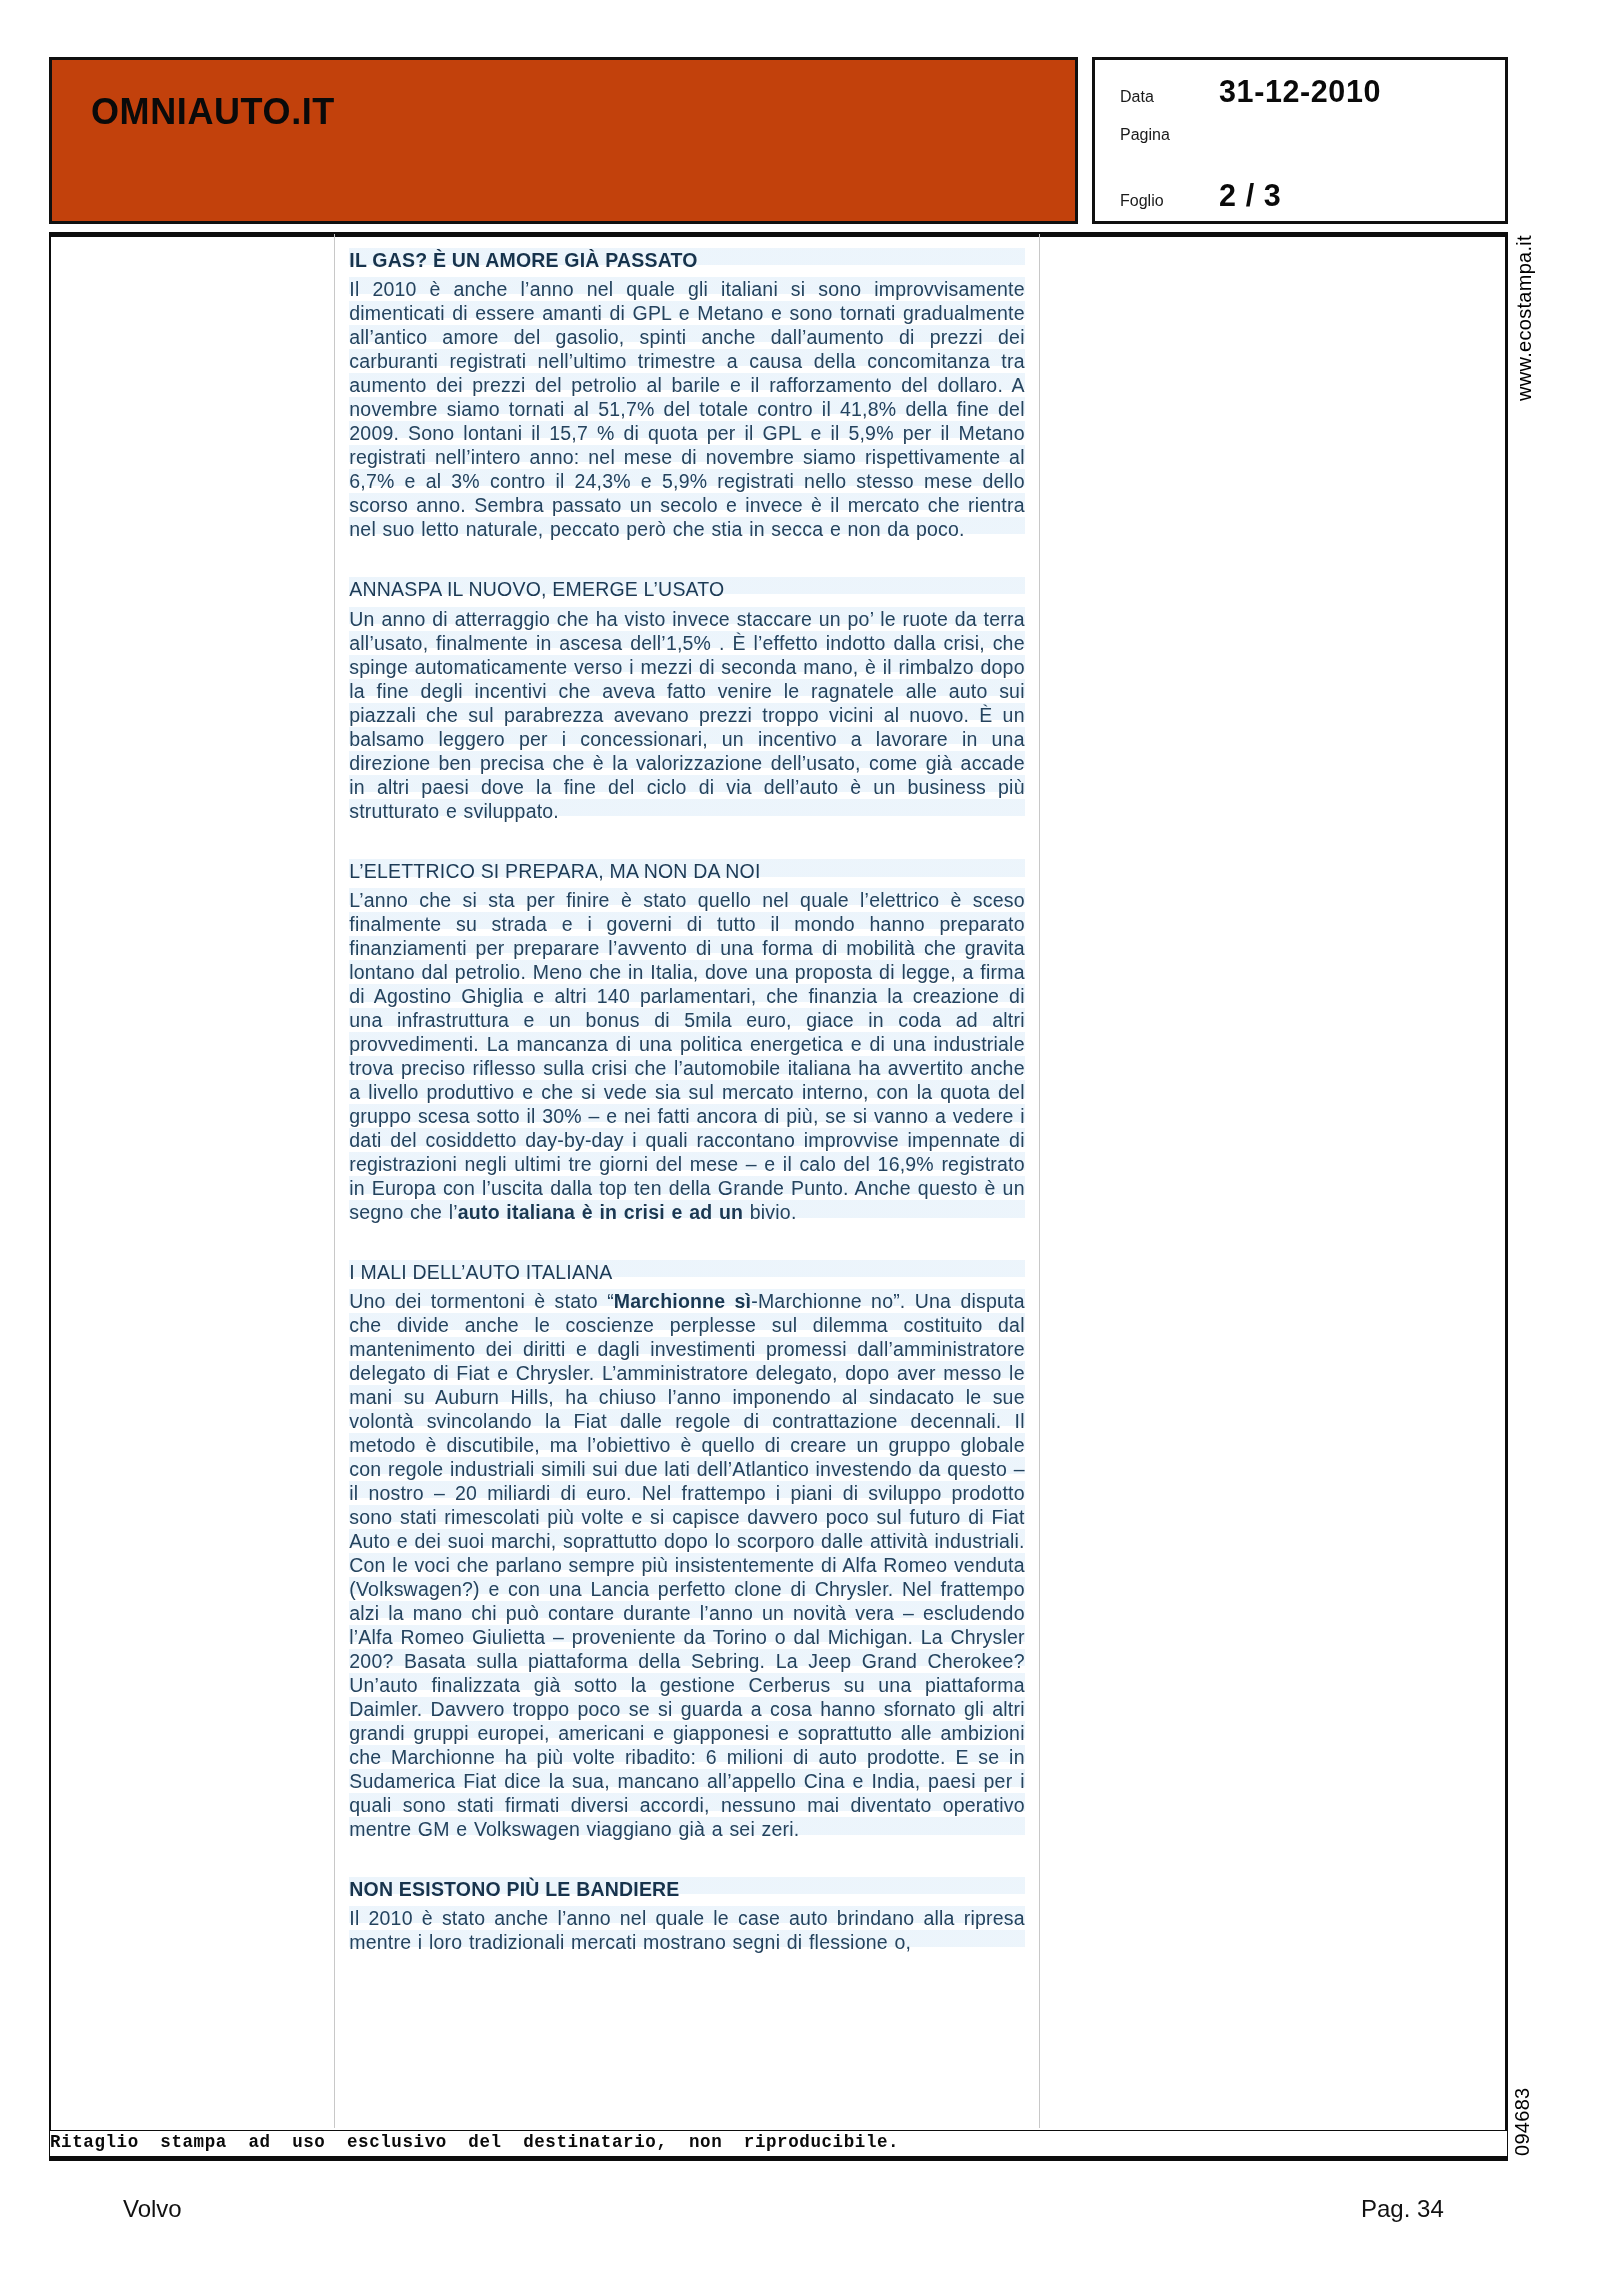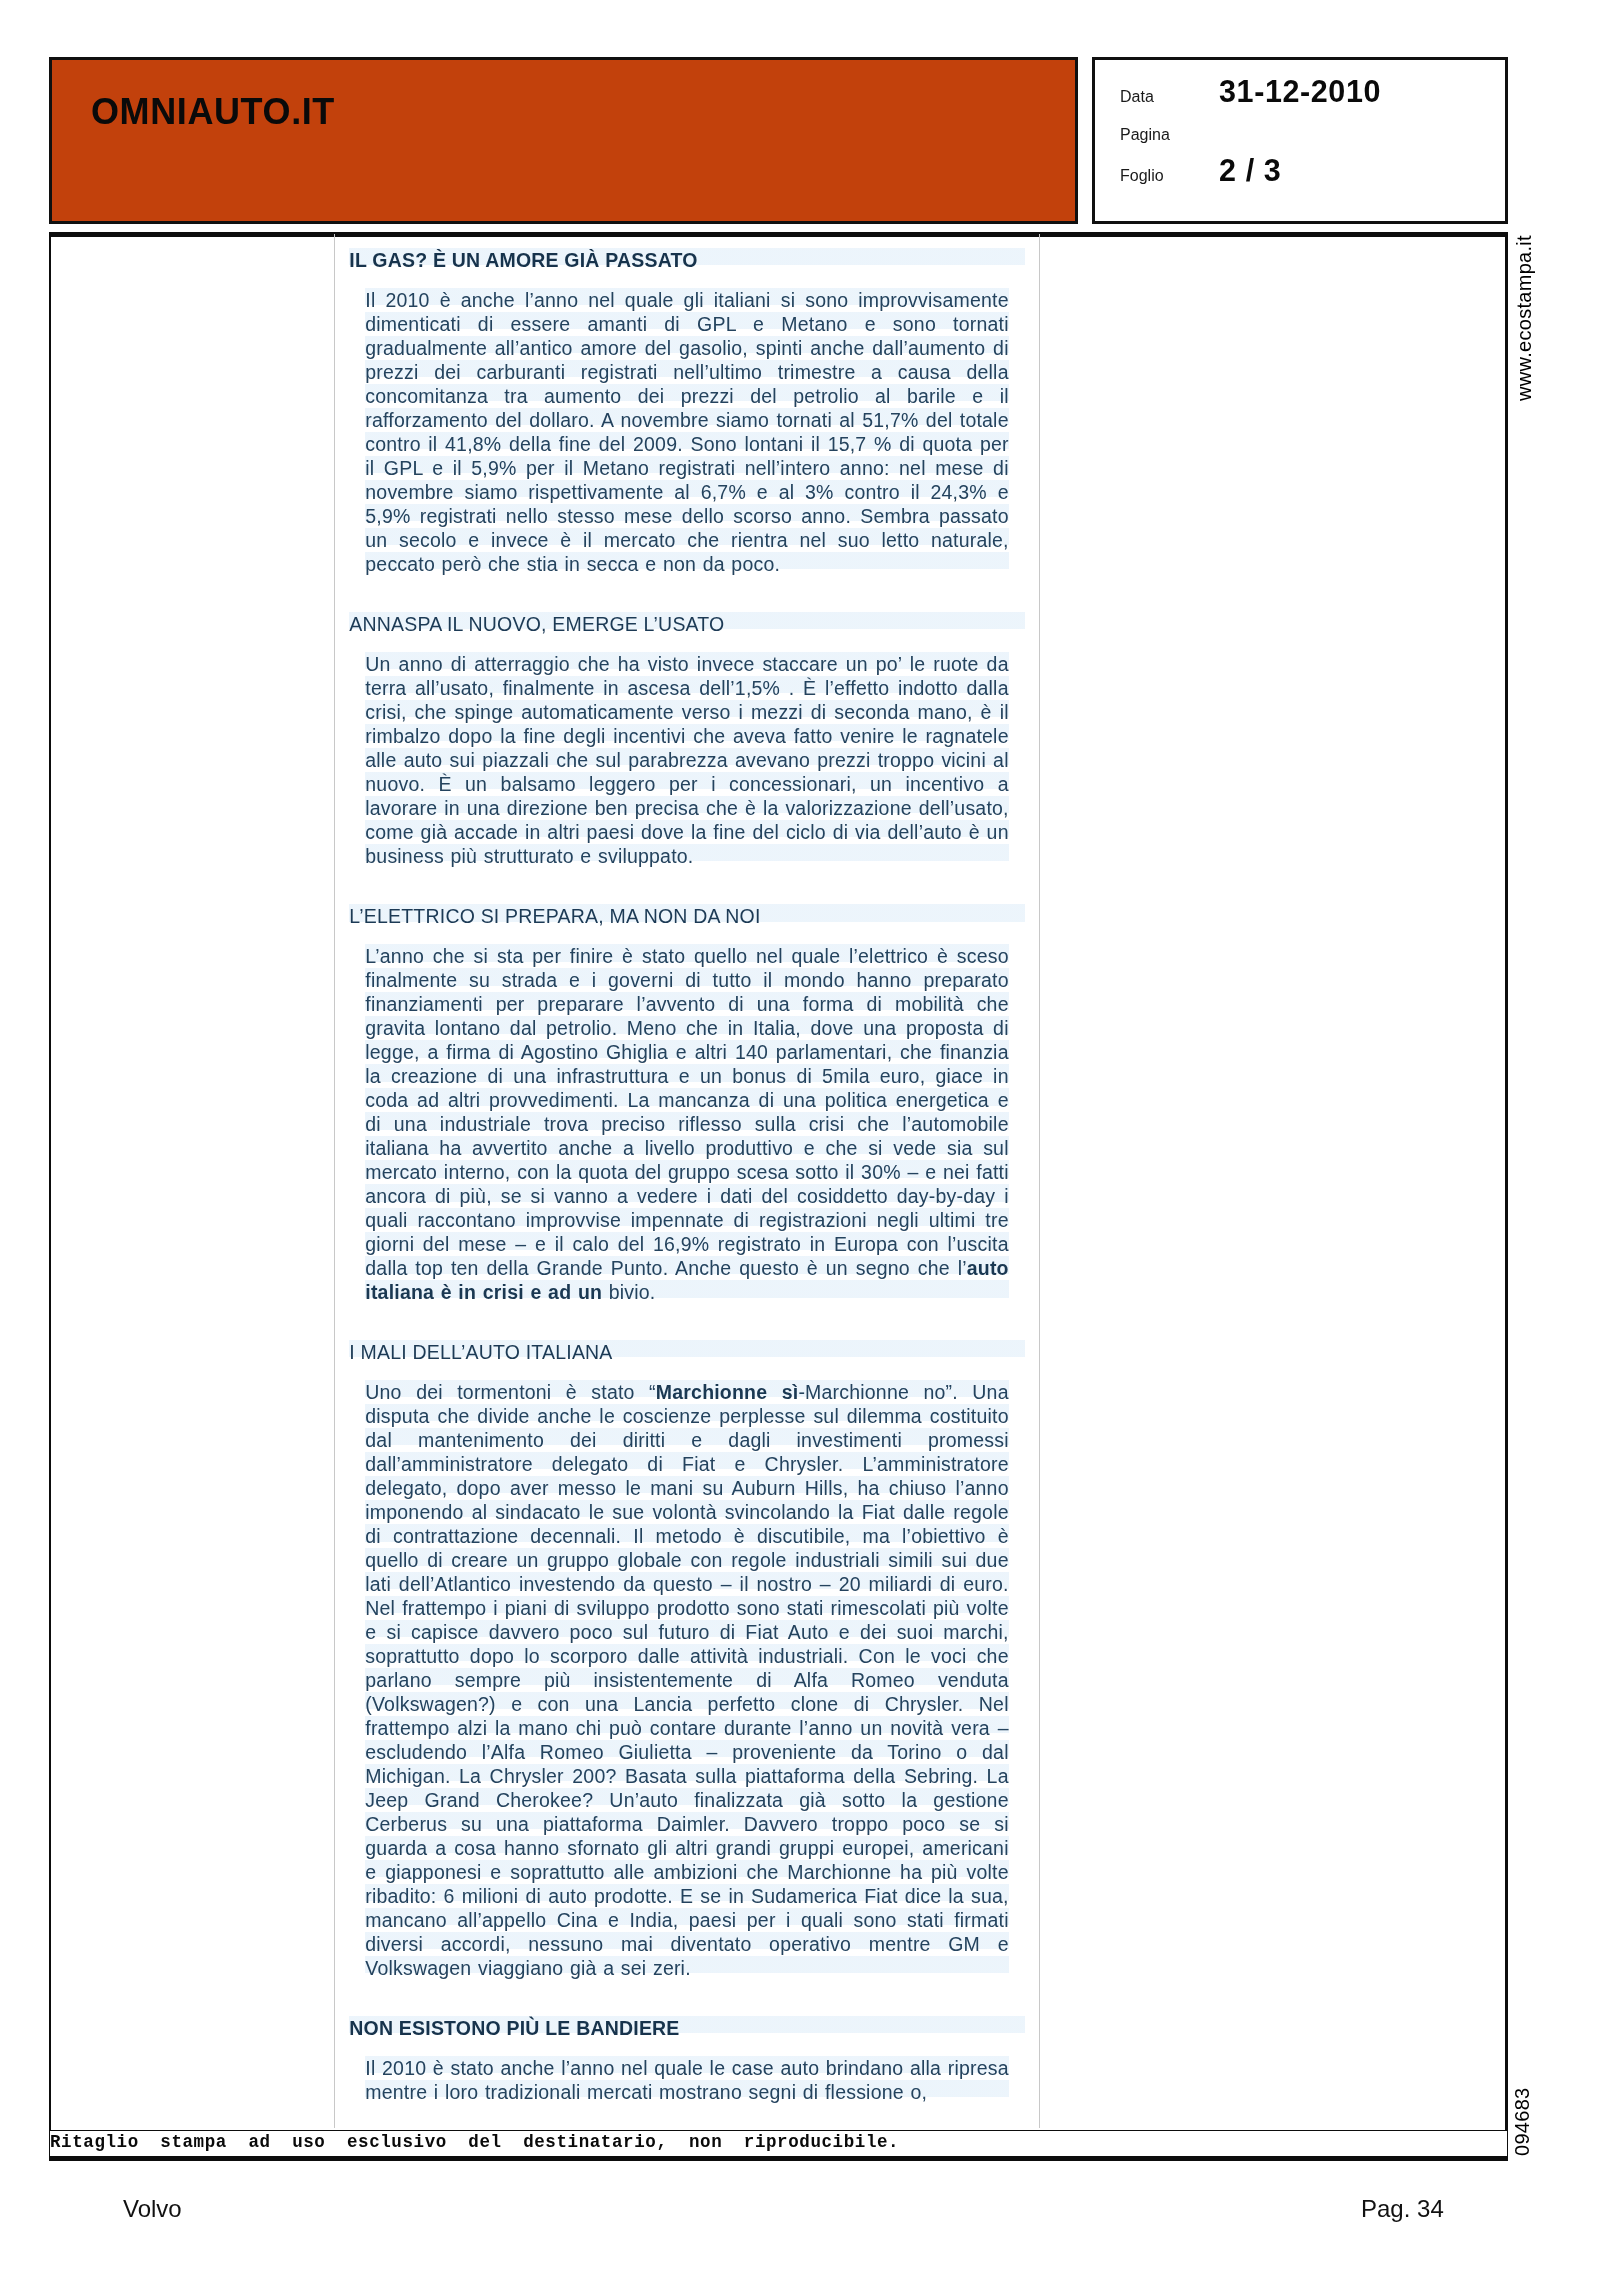--- a/index.html
+++ b/index.html
@@ -41,21 +41,21 @@
     background: #ffffff;
   }
   .meta-row {
     position: absolute;
     left: 25px;
     display: flex;
     align-items: baseline;
   }
   .meta-row.r1 { top: 14.3px; }
   .meta-row.r2 { top: 66px; }
-  .meta-row.r3 { top: 93px; }
+  .meta-row.r3 { top: 118px; }
   .meta-label {
     width: 99px;
     font-size: 16px;
     color: #1a1a1a;
   }
   .meta-value {
     font-size: 30.5px;
     font-weight: 700;
     color: #0a0a0a;
     letter-spacing: 0.6px;
@@ -87,21 +87,21 @@
     line-height: 24px;
     letter-spacing: 0.2px;
     color: #1c3a55;
     margin: 0 0 5.2px 0;
     background-image: repeating-linear-gradient(180deg,
       rgba(206,228,246,0.38) 0px, rgba(206,228,246,0.38) 17.5px,
       rgba(255,255,255,0) 17.5px, rgba(255,255,255,0) 24px);
   }
   .heading.bold { font-weight: 700; color: #17334c; }
   .body-par {
-    margin: 16px;
+    margin: 0;
     font-size: 19.5px;
     line-height: 24px;
     letter-spacing: 0.2px;
     word-spacing: 1px;
     text-align: justify;
     color: #24435e;
     background-image: repeating-linear-gradient(180deg,
       rgba(206,228,246,0.38) 0px, rgba(206,228,246,0.38) 17.5px,
       rgba(255,255,255,0) 17.5px, rgba(255,255,255,0) 24px);
   }

